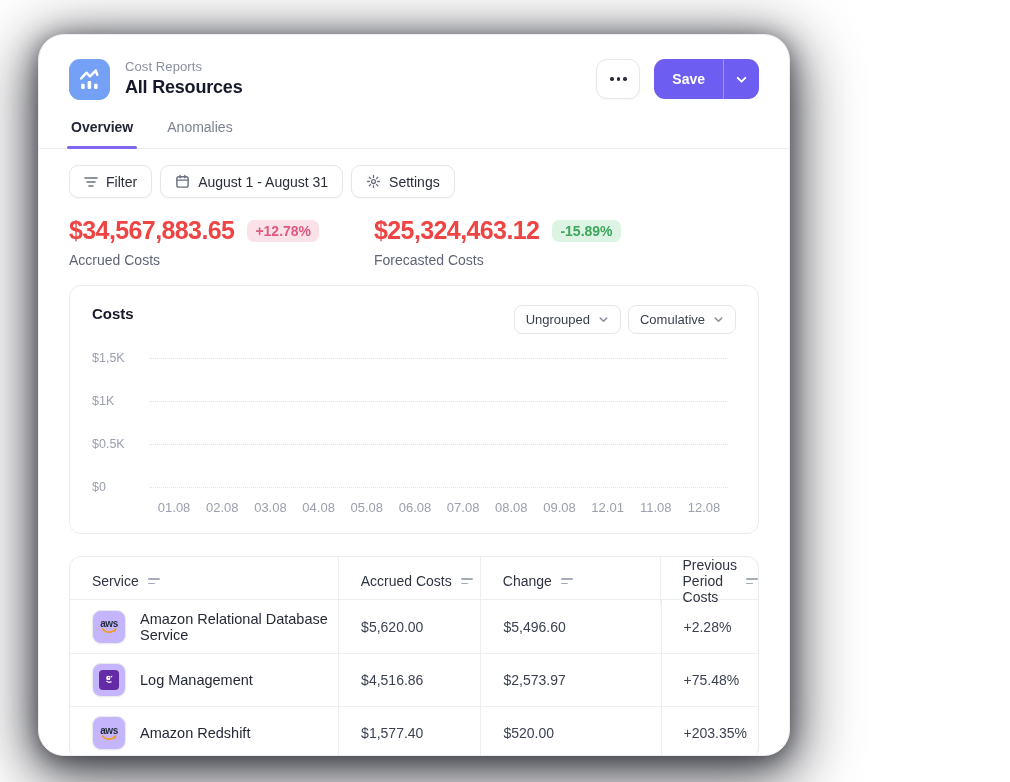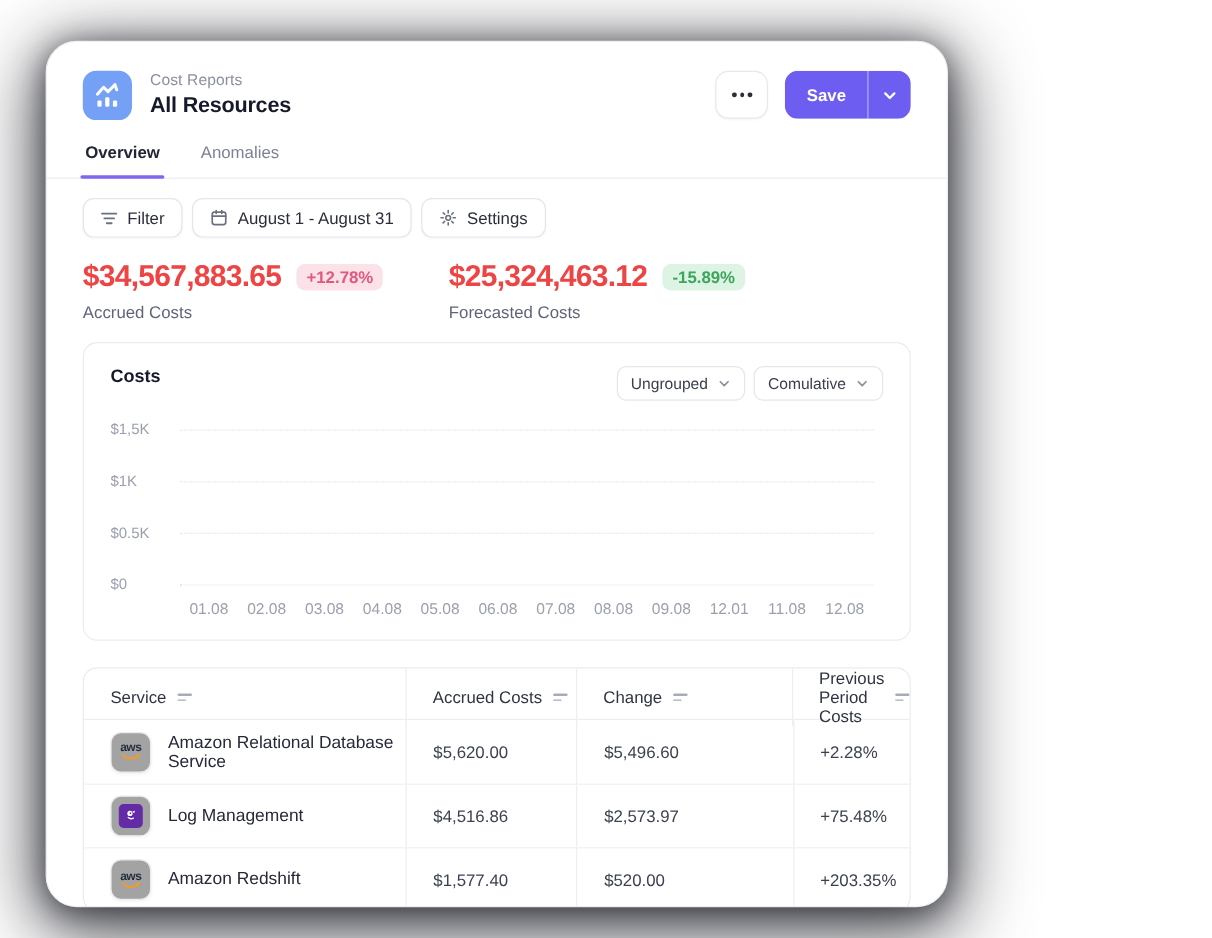--- a/index.html
+++ b/index.html
@@ -73,21 +73,21 @@
   .trow > div { padding-left:22px; display:flex; align-items:center; }
   .trow > div + div { border-left:1px solid #edeef2; }
   .thead { height:43px; border-bottom:1px solid #edeef2; }
   .th { font-size:14px; font-weight:500; color:#2f3442; gap:9px; cursor:pointer; }
   .sort-icon { display:inline-flex; flex-direction:column; gap:3px; }
   .sort-icon i { height:1.6px; background:#a6abb8; border-radius:2px; display:block; }
   .sort-icon i:first-child { width:12px; }
   .sort-icon i:last-child { width:7px; }
   .tbody-row { height:53px; cursor:pointer; }
   .tbody-row + .tbody-row { border-top:1px solid #eff0f3; }
-  .svc-icon { width:34px; height:34px; border-radius:9px; border:1px solid #e9ebef; background:#a3a3a3; display:flex; flex-direction:column; align-items:center; justify-content:center; flex:0 0 auto; box-shadow:0 1px 2px rgba(20,20,40,.04); }
+  .svc-icon { width:34px; height:34px; border-radius:9px; border:1px solid #e9ebef; background:#c4b5fd; display:flex; flex-direction:column; align-items:center; justify-content:center; flex:0 0 auto; box-shadow:0 1px 2px rgba(20,20,40,.04); }
   .aws-word { font-size:10px; font-weight:700; color:#252f3e; letter-spacing:-.4px; line-height:9px; }
   .dd-logo { width:20px; height:20px; border-radius:4px; background:#632ca6; display:flex; align-items:center; justify-content:center; }
   .svc-name { margin-left:14px; font-size:14.5px; color:#262a38; }
   .num { font-size:14px; color:#3c4252; }
 </style>
 </head>
 <body>
 
 <div class="stage" style="--accent:#6d5df0; --accent-soft:#8166f0; --bar:#8d83f2;">
   <div class="app-card">

